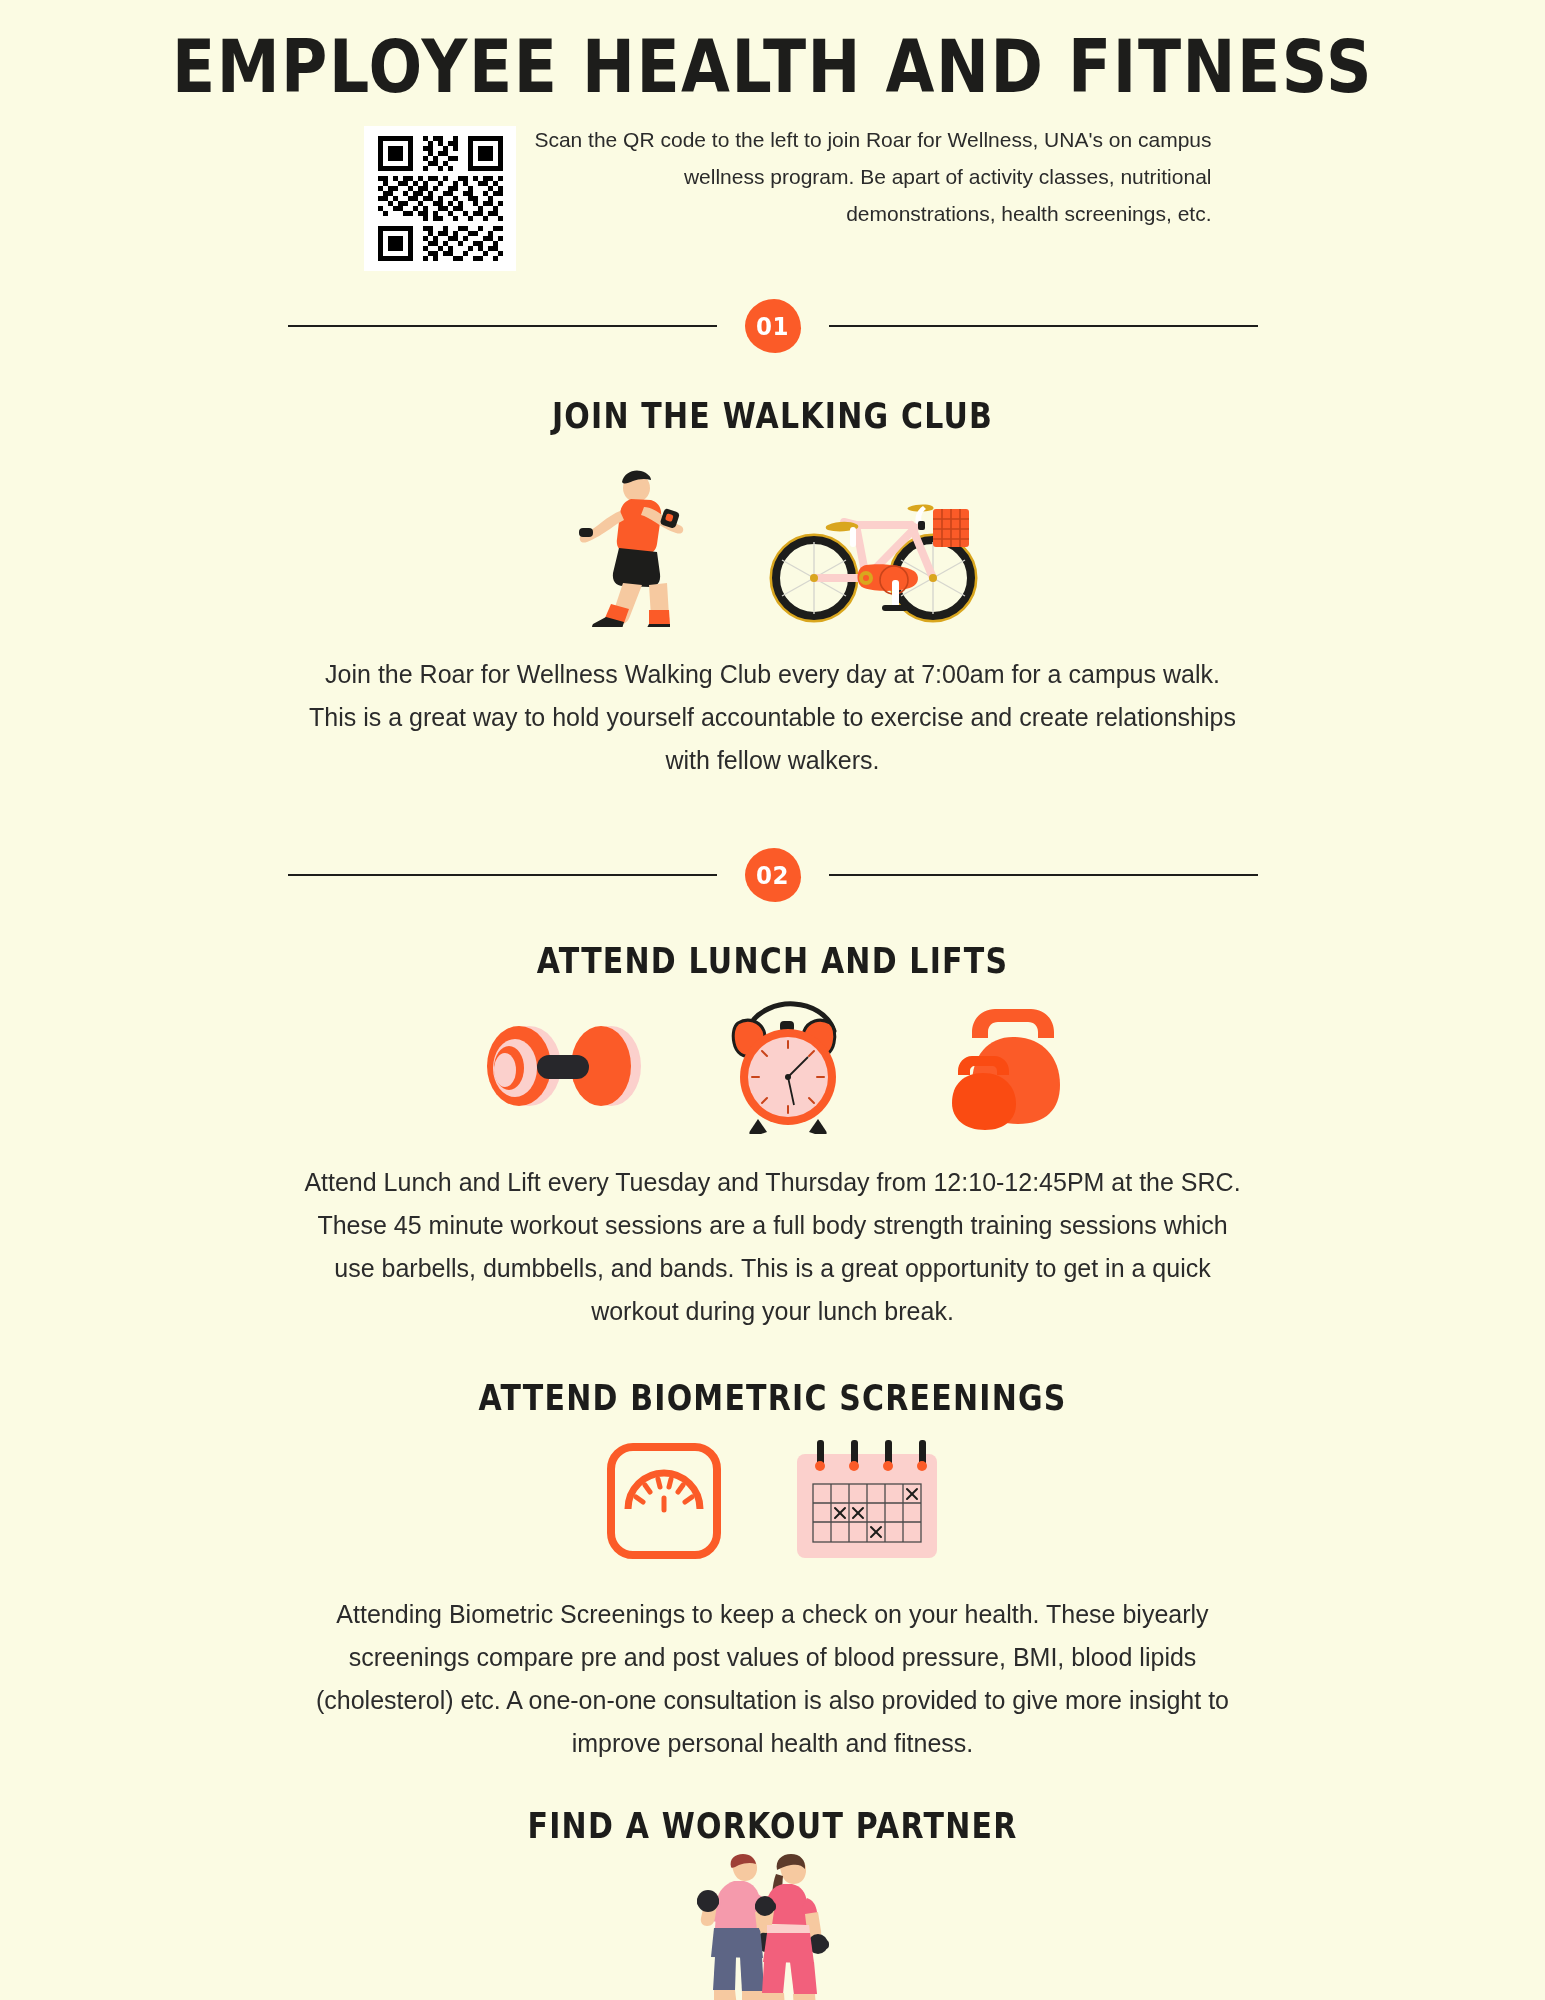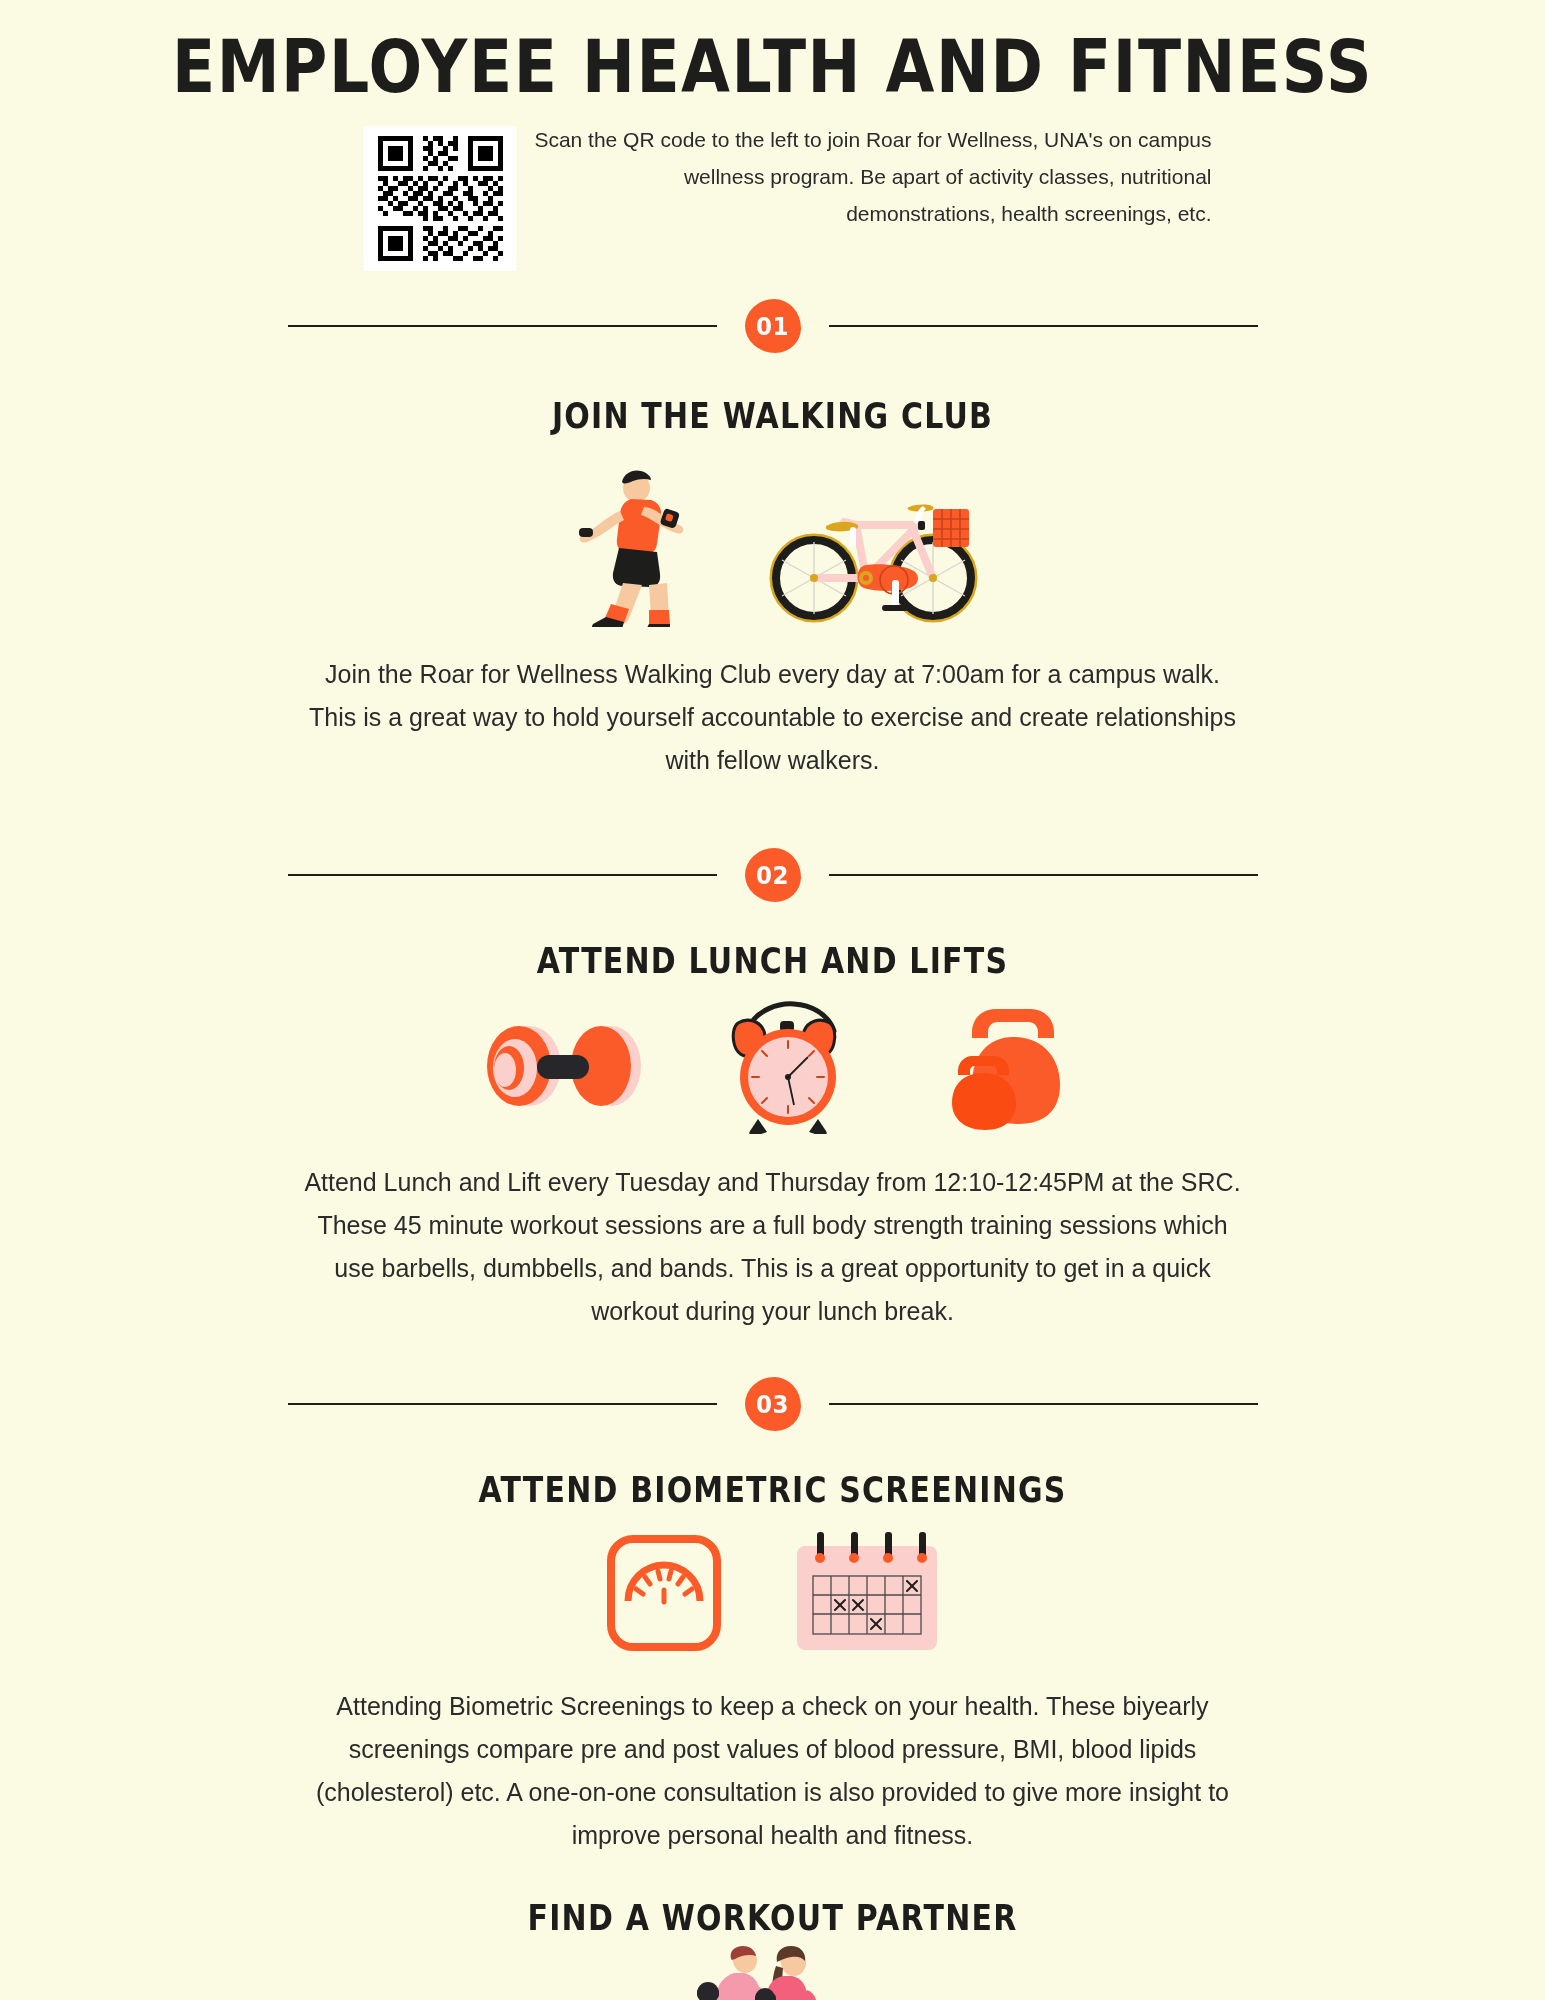--- a/index.html
+++ b/index.html
@@ -434,28 +434,20 @@
         <path d="M78 36c28 0 47 19 47 48 0 24-14 39-42 39-28 0-46-16-46-40 0-28 16-47 41-47z" fill="#FB5B28"></path>
         <path d="M37 55h22c9 0 15 7 15 15v4H62v-4c0-3-2-5-5-5H40c-3 0-5 2-5 5v4H23v-4c0-8 6-15 14-15z" fill="#FA4B12"></path>
         <path d="M48 72c20 0 33 13 33 31 0 15-11 26-31 26-20 0-33-11-33-27 0-19 12-30 31-30z" fill="#FA4B12"></path>
       </svg>
     </div>
 
     <p class="body-text" style="margin-top:30px;">Attend Lunch and Lift every Tuesday and Thursday from 12:10-12:45PM at the SRC. These 45 minute workout sessions are a full body strength training sessions which use barbells, dumbbells, and bands. This is a great opportunity to get in a quick workout during your lunch break.</p>
   </div>
 
   <div class="section" style="margin-top:44px;">
-    <div class="divider">
-      <div class="rule"></div>
-      <div class="badge">
-        <div class="blob"></div>
-        <div class="num">03</div>
-      </div>
-      <div class="rule"></div>
-    </div>
 
     <h2 class="sec-heading" style="margin-top:38px;">ATTEND BIOMETRIC SCREENINGS</h2>
 
     <div class="art" style="margin-top:26px;height:125px;gap:70px;align-items:center;">
 
       <svg width="118" height="120" viewBox="0 0 118 120">
         <rect x="6" y="6" width="106" height="108" rx="22" fill="none" stroke="#FB5B28" stroke-width="8"></rect>
         <path d="M23 68a36 36 0 0 1 72 0" fill="none" stroke="#FB5B28" stroke-width="7"></path>
         <g stroke="#FB5B28" stroke-width="5" stroke-linecap="round">
           <line x1="31" y1="56" x2="38" y2="61"></line>

